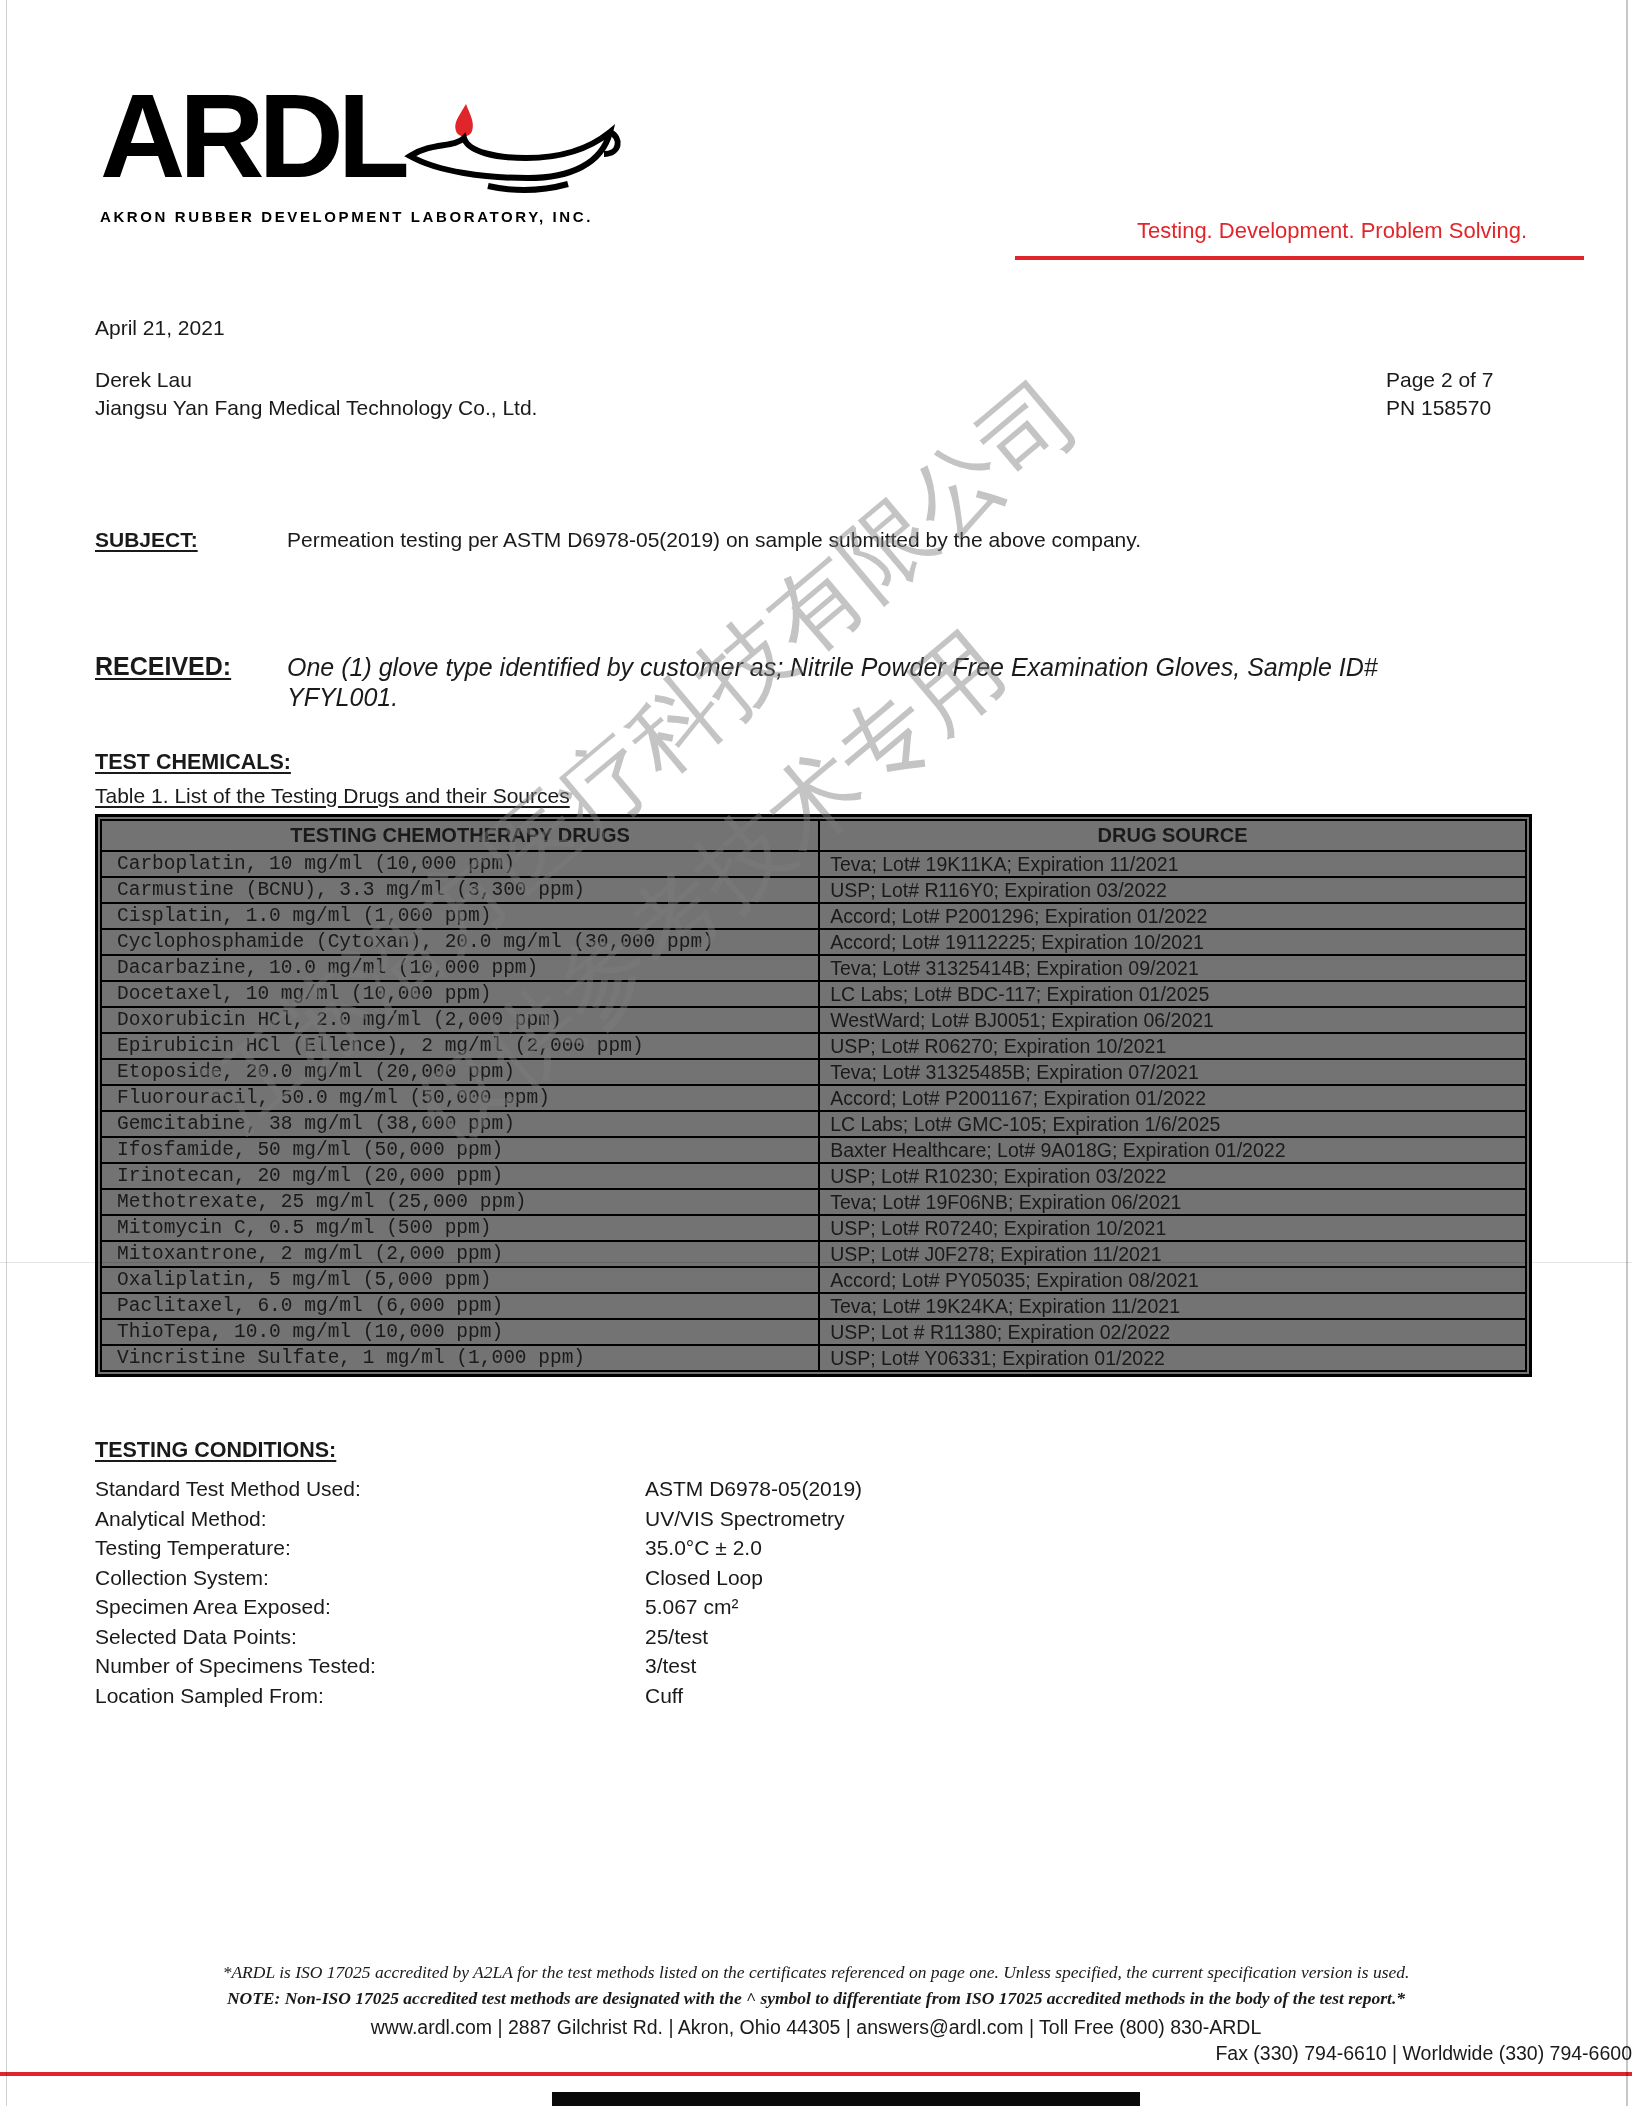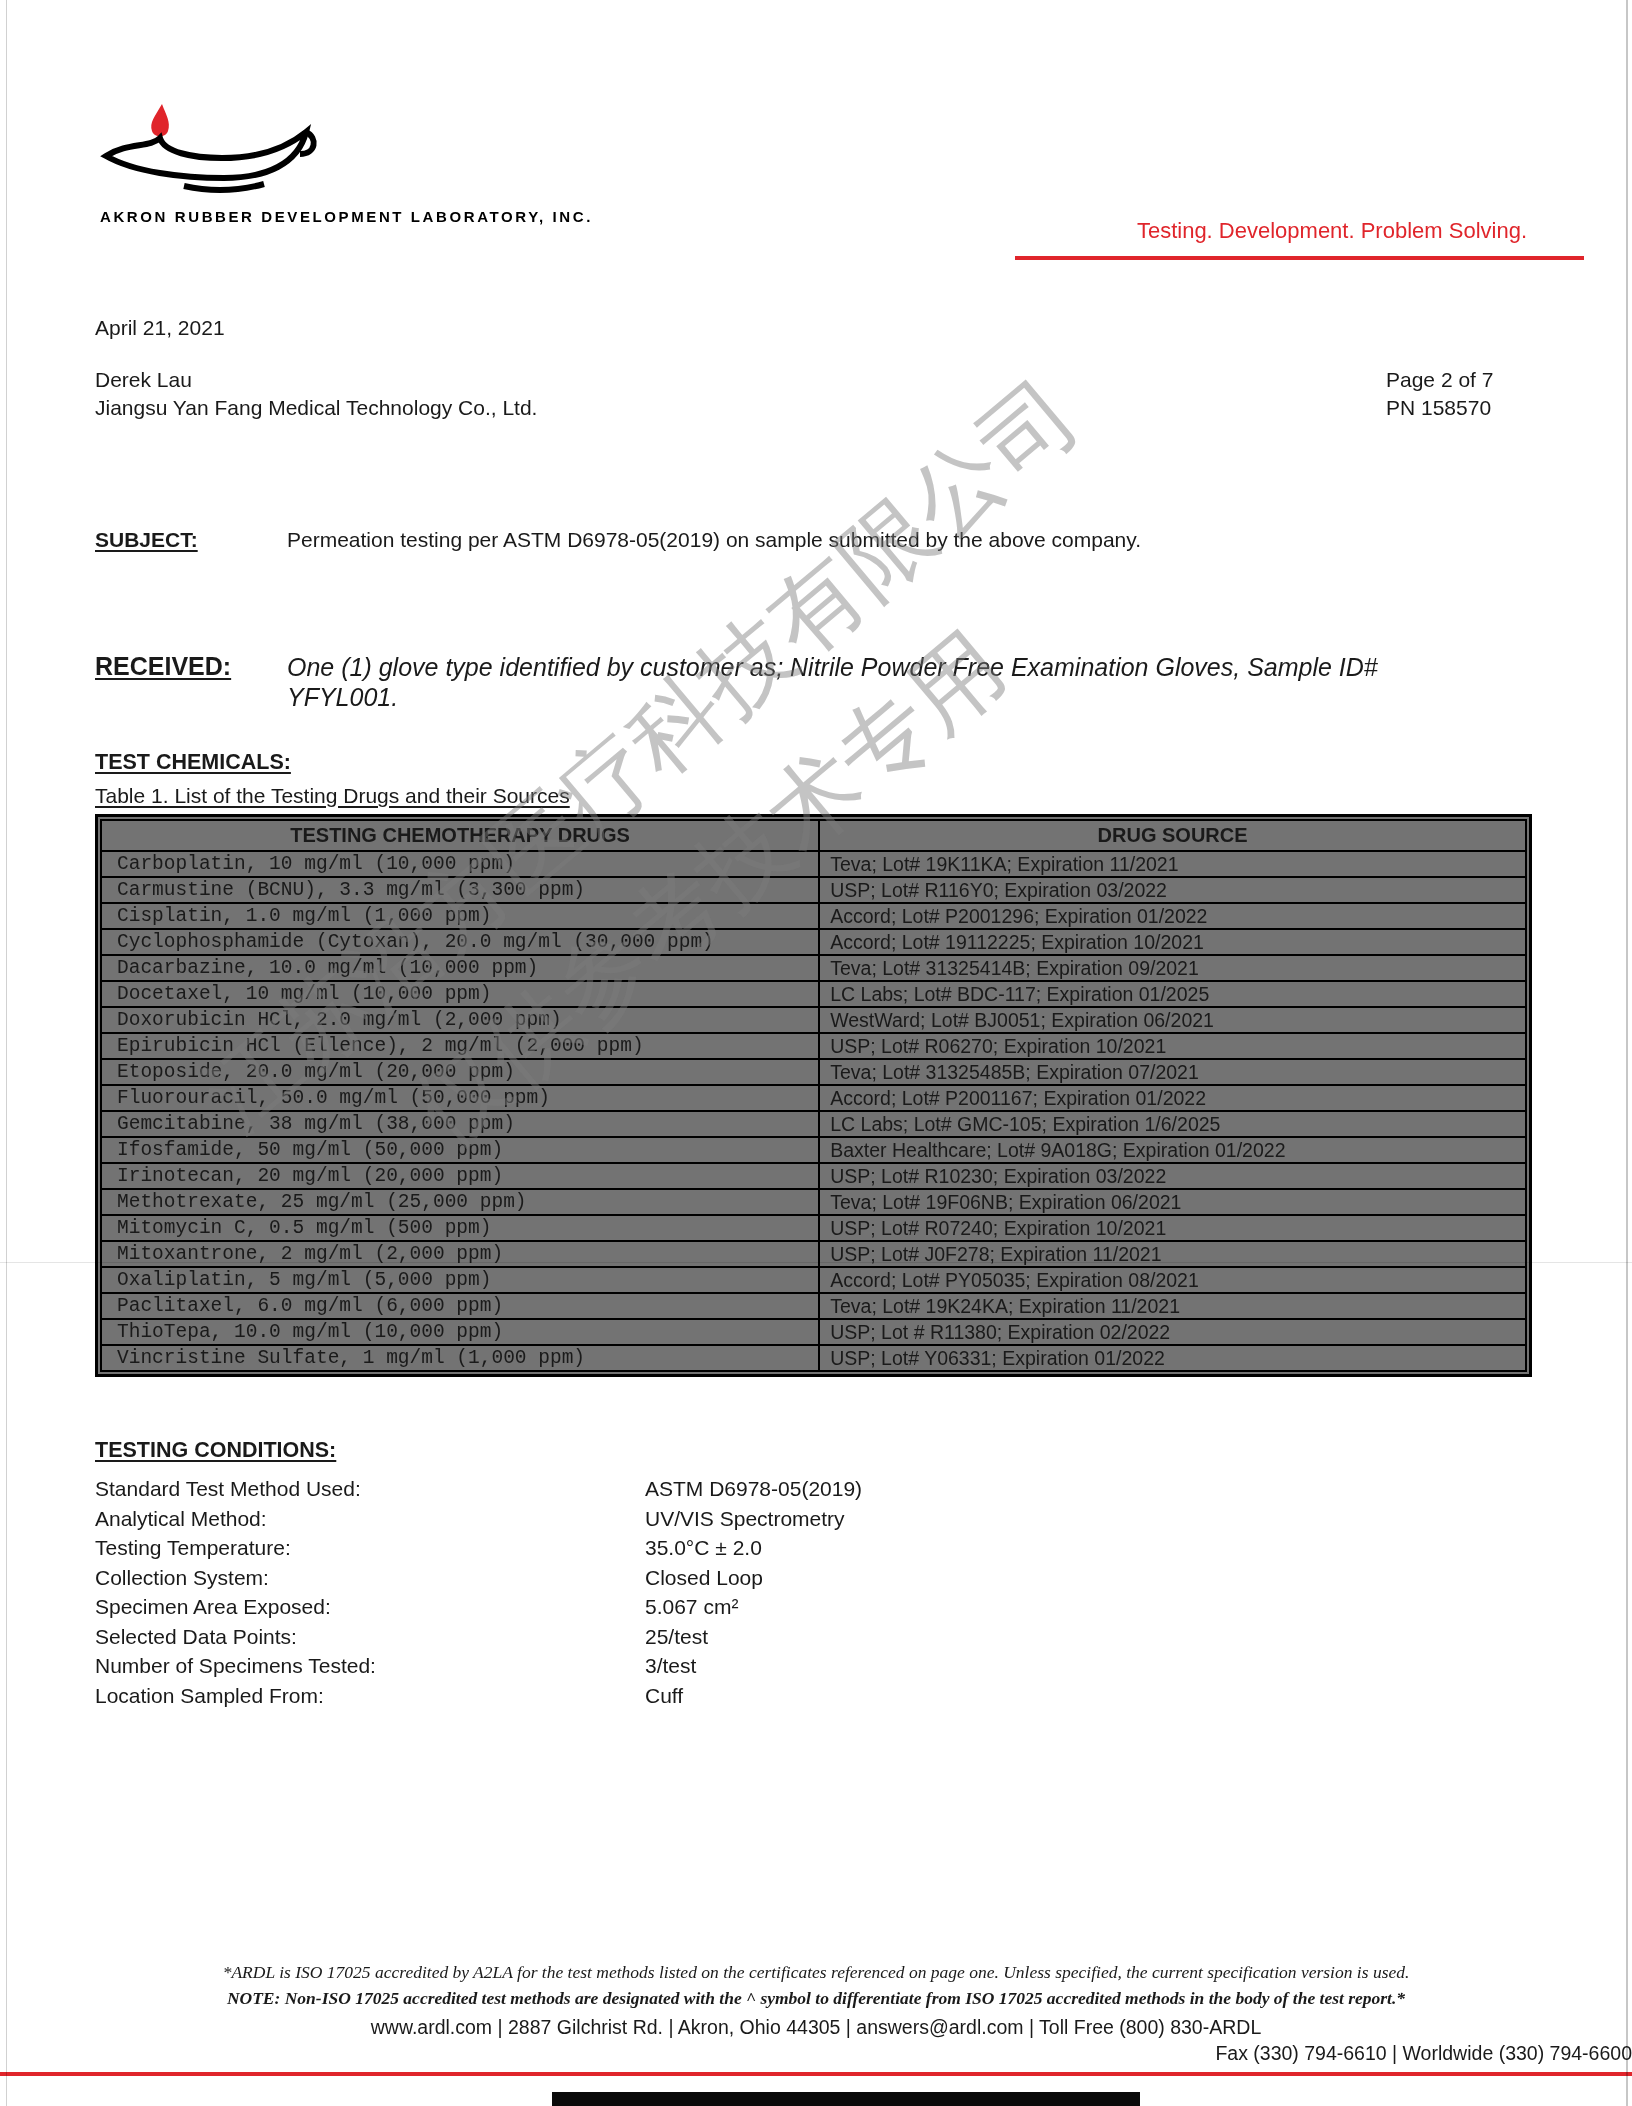--- a/index.html
+++ b/index.html
@@ -98,20 +98,21 @@
   }
   .watermark .wm2 { margin-left:150px; }
 </style>
 </head>
 <body>
 
 <div class="page">
 
   <div class="logo-block">
     <div class="logo-row">
+      <div class="logo-ardl">ARDL</div>
       <svg class="lamp-svg" width="230" height="104" viewBox="0 0 230 104">
         <path d="M70 6 C63 18 57 25 60 33 C62 40 74 40 76 33 C79 24 74 17 70 6 Z" fill="#e0252b"></path>
         <path d="M14 58 C36 44 58 50 68 40 C72 54 100 60 130 60 C165 60 192 52 214 34 C206 66 174 80 132 80 C90 80 42 74 14 58 Z" fill="none" stroke="#000" stroke-width="6"></path>
         <path d="M214 34 C226 40 224 56 208 56" fill="none" stroke="#000" stroke-width="6"></path>
         <path d="M92 88 Q132 97 172 86" fill="none" stroke="#000" stroke-width="6"></path>
       </svg>
     </div>
     <div class="logo-sub">AKRON RUBBER DEVELOPMENT LABORATORY, INC.</div>
   </div>
   <div class="tagline">Testing. Development. Problem Solving.</div>

